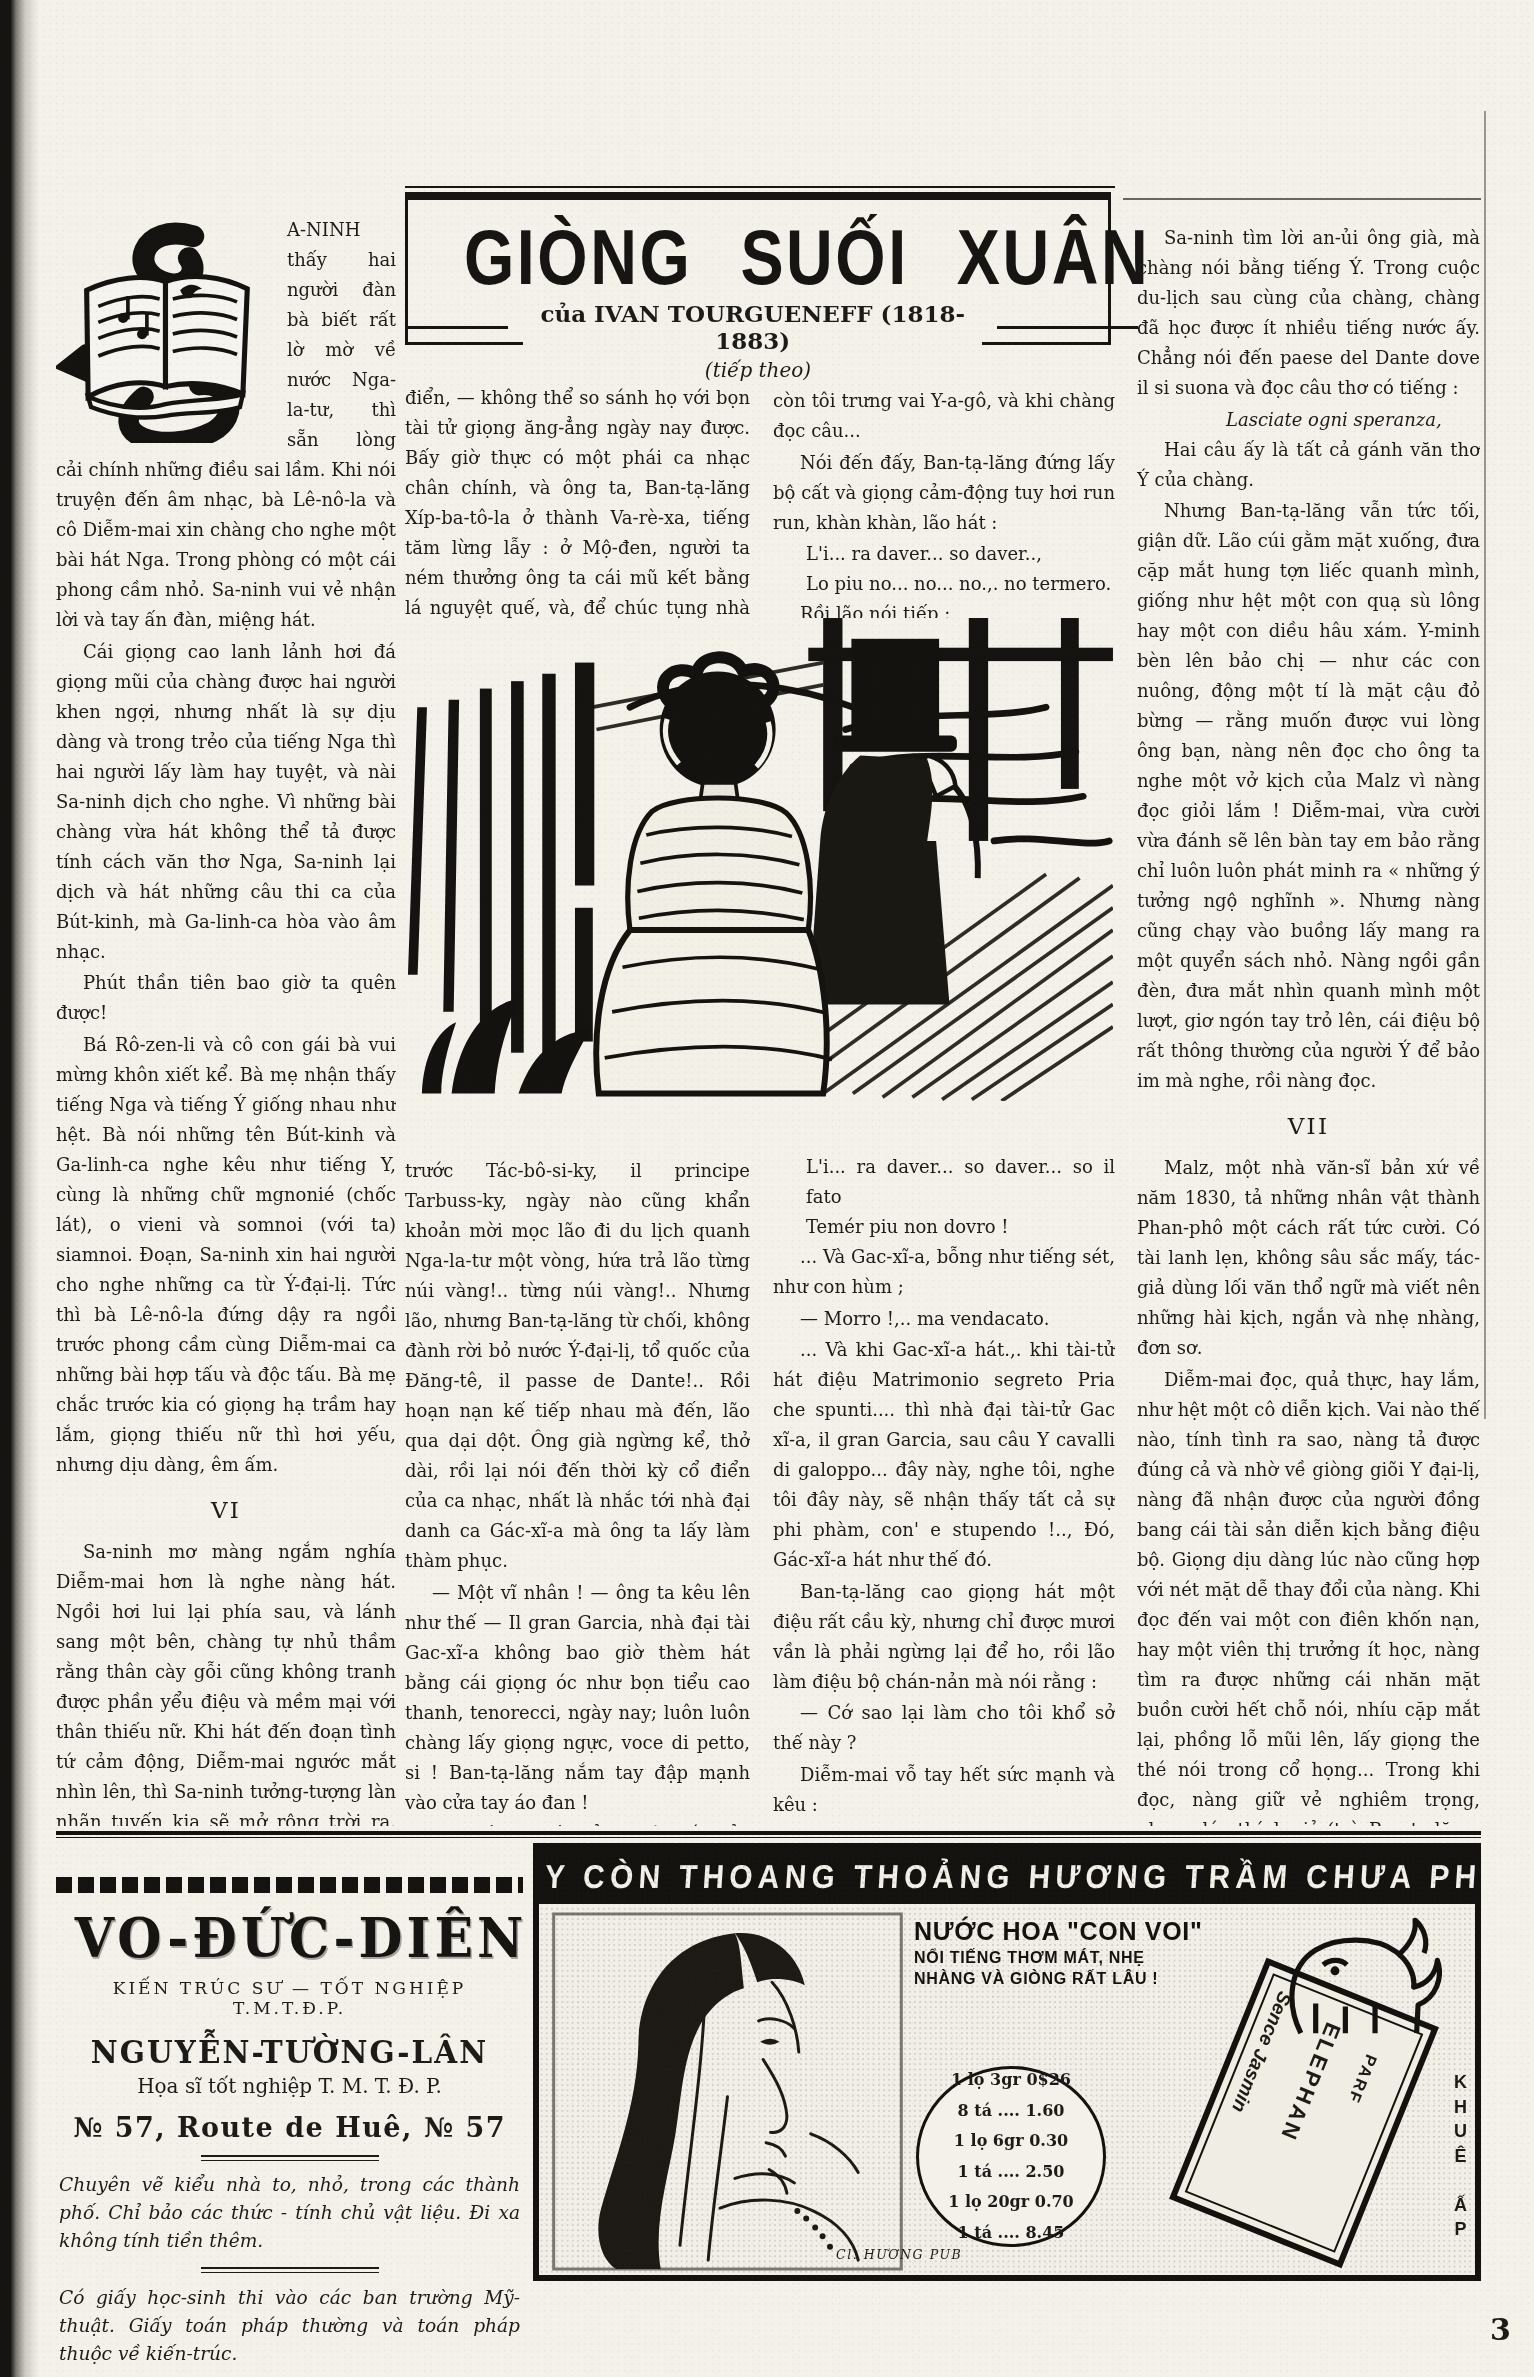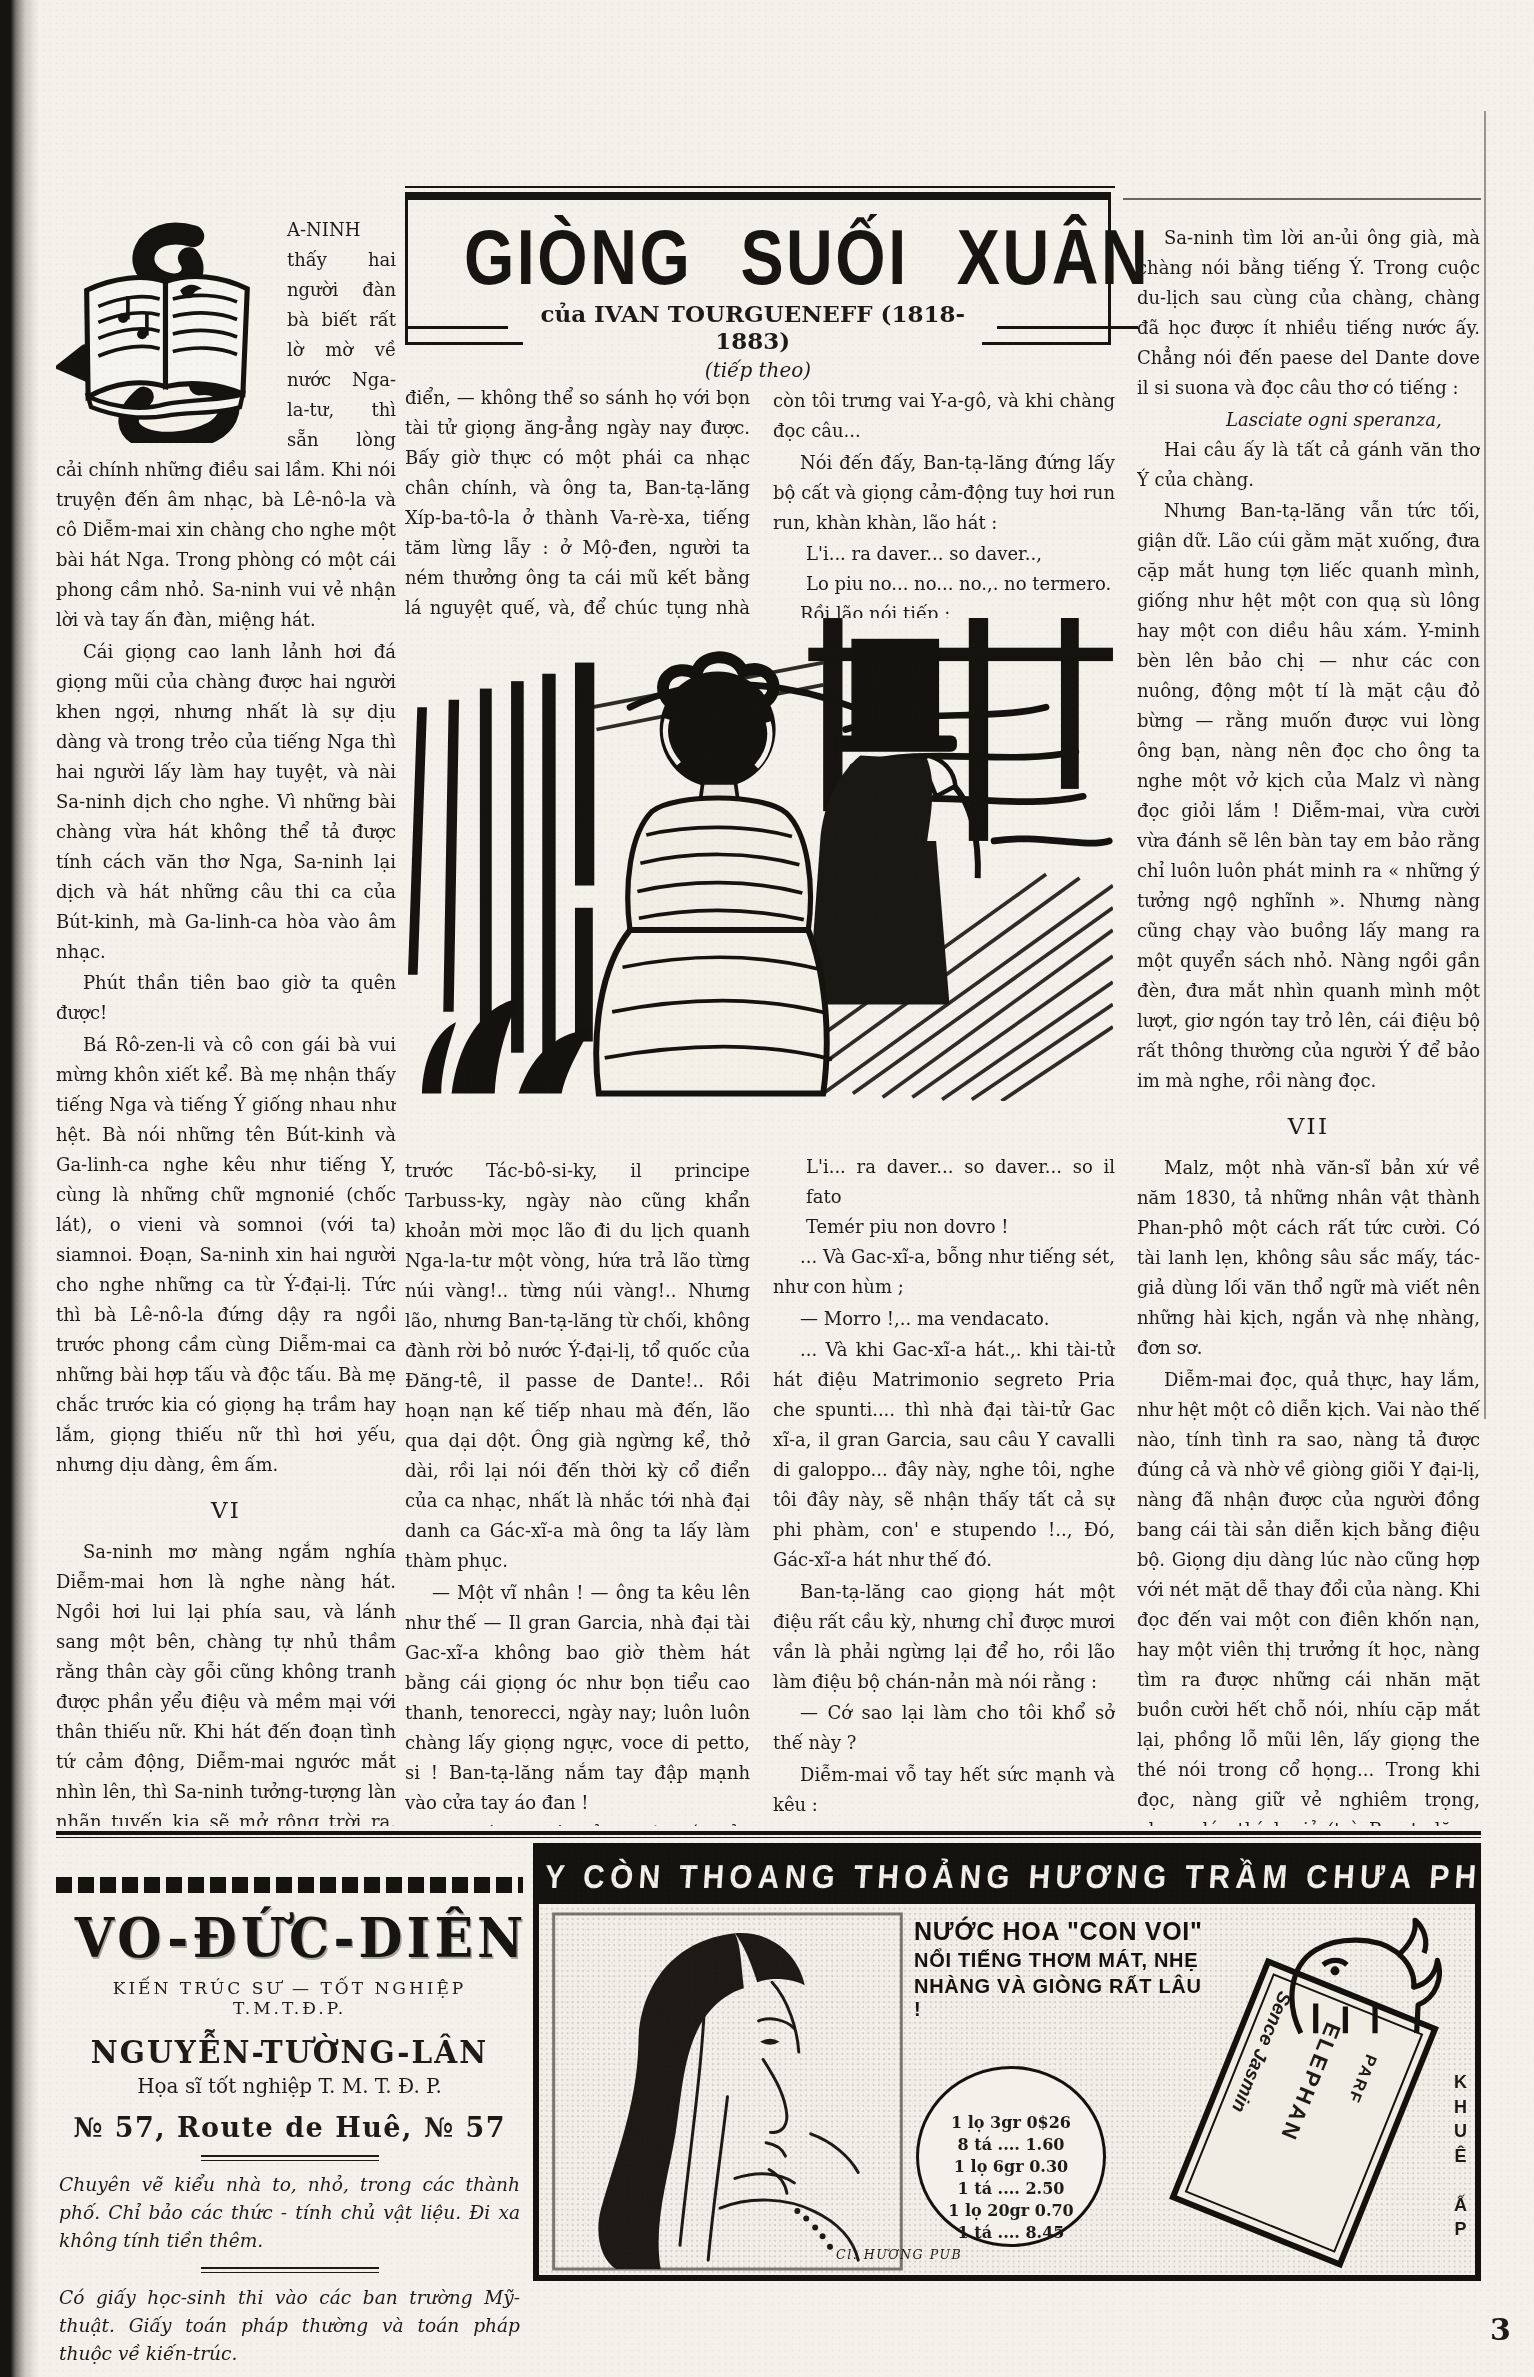--- a/index.html
+++ b/index.html
@@ -93,34 +93,34 @@
     position:absolute; left:0; top:0; width:100%; height:55px; background:#14120e;
     display:flex; align-items:center; justify-content:center;
   }
   .ad-perfume-band span{
     color:#f3f1ea; font-family:"Liberation Sans","DejaVu Sans",sans-serif; font-weight:bold;
     font-size:33px; letter-spacing:6px; transform:scaleX(.9) skewX(-4deg); white-space:nowrap;
   }
   .pf-woman{position:absolute; left:10.4px; top:62px; width:357px; height:361px;}
   .pf-text{position:absolute; left:375px; top:68px; width:293px; font-family:"Liberation Sans","DejaVu Sans",sans-serif; font-weight:bold; color:#14120e; z-index:2;}
   .pf-text .l1{font-size:25px; letter-spacing:0.7px;}
-  .pf-text .l2,.pf-text .l3{font-size:20px; letter-spacing:0.7px; margin-top:3px;}
+  .pf-text .l2,.pf-text .l3{font-size:16px; letter-spacing:0.7px; margin-top:3px;}
   .pf-elephant{position:absolute; left:732px; top:58px; width:171px; height:141px; z-index:2;}
   .pf-box{
     position:absolute; left:672px; top:134px; width:186px; height:260px; transform:rotate(22deg);
     border:6px solid #14120e; background:#efede4; box-sizing:border-box; z-index:1;
   }
   .pf-box .inner{position:absolute; inset:6px; border:2.2px solid #14120e;}
   .pf-box .lbl{position:absolute; writing-mode:vertical-rl; font-family:"Liberation Sans",sans-serif; font-weight:bold;}
   .pf-box .lbl.a{left:13.4px; top:19.3px; font-size:19.3px; font-style:italic;}
   .pf-box .lbl.b{left:68px; top:30px; font-size:22px; letter-spacing:3px;}
   .pf-box .lbl.c{left:119px; top:45px; font-size:16.3px; letter-spacing:2.2px;}
   .pf-circle{
     position:absolute; left:377px; top:217px; width:184px; height:175px; border:3px solid #14120e; border-radius:50%;
-    display:flex; flex-direction:column; align-items:center; justify-content:flex-end; background:#f3f1ea; z-index:3;
+    display:flex; flex-direction:column; align-items:center; justify-content:space-between; background:#f3f1ea; z-index:3;
   }
   .pf-circle div{font-weight:bold; font-size:16px; line-height:22px; white-space:nowrap;}
   .pf-credit{position:absolute; left:297px; top:398px; font-size:12.6px; font-style:italic; letter-spacing:1.5px; z-index:3;}
   .pf-sign{
     position:absolute; right:4.5px; top:223px; writing-mode:vertical-rl; text-orientation:upright;
     font-family:"Liberation Sans",sans-serif; font-weight:bold; font-size:18px; letter-spacing:4.5px; z-index:3;
   }
   .page-num{position:absolute; left:1490px; top:2312px; font-weight:bold; font-size:30px;}
   svg{display:block;}
 </style>

